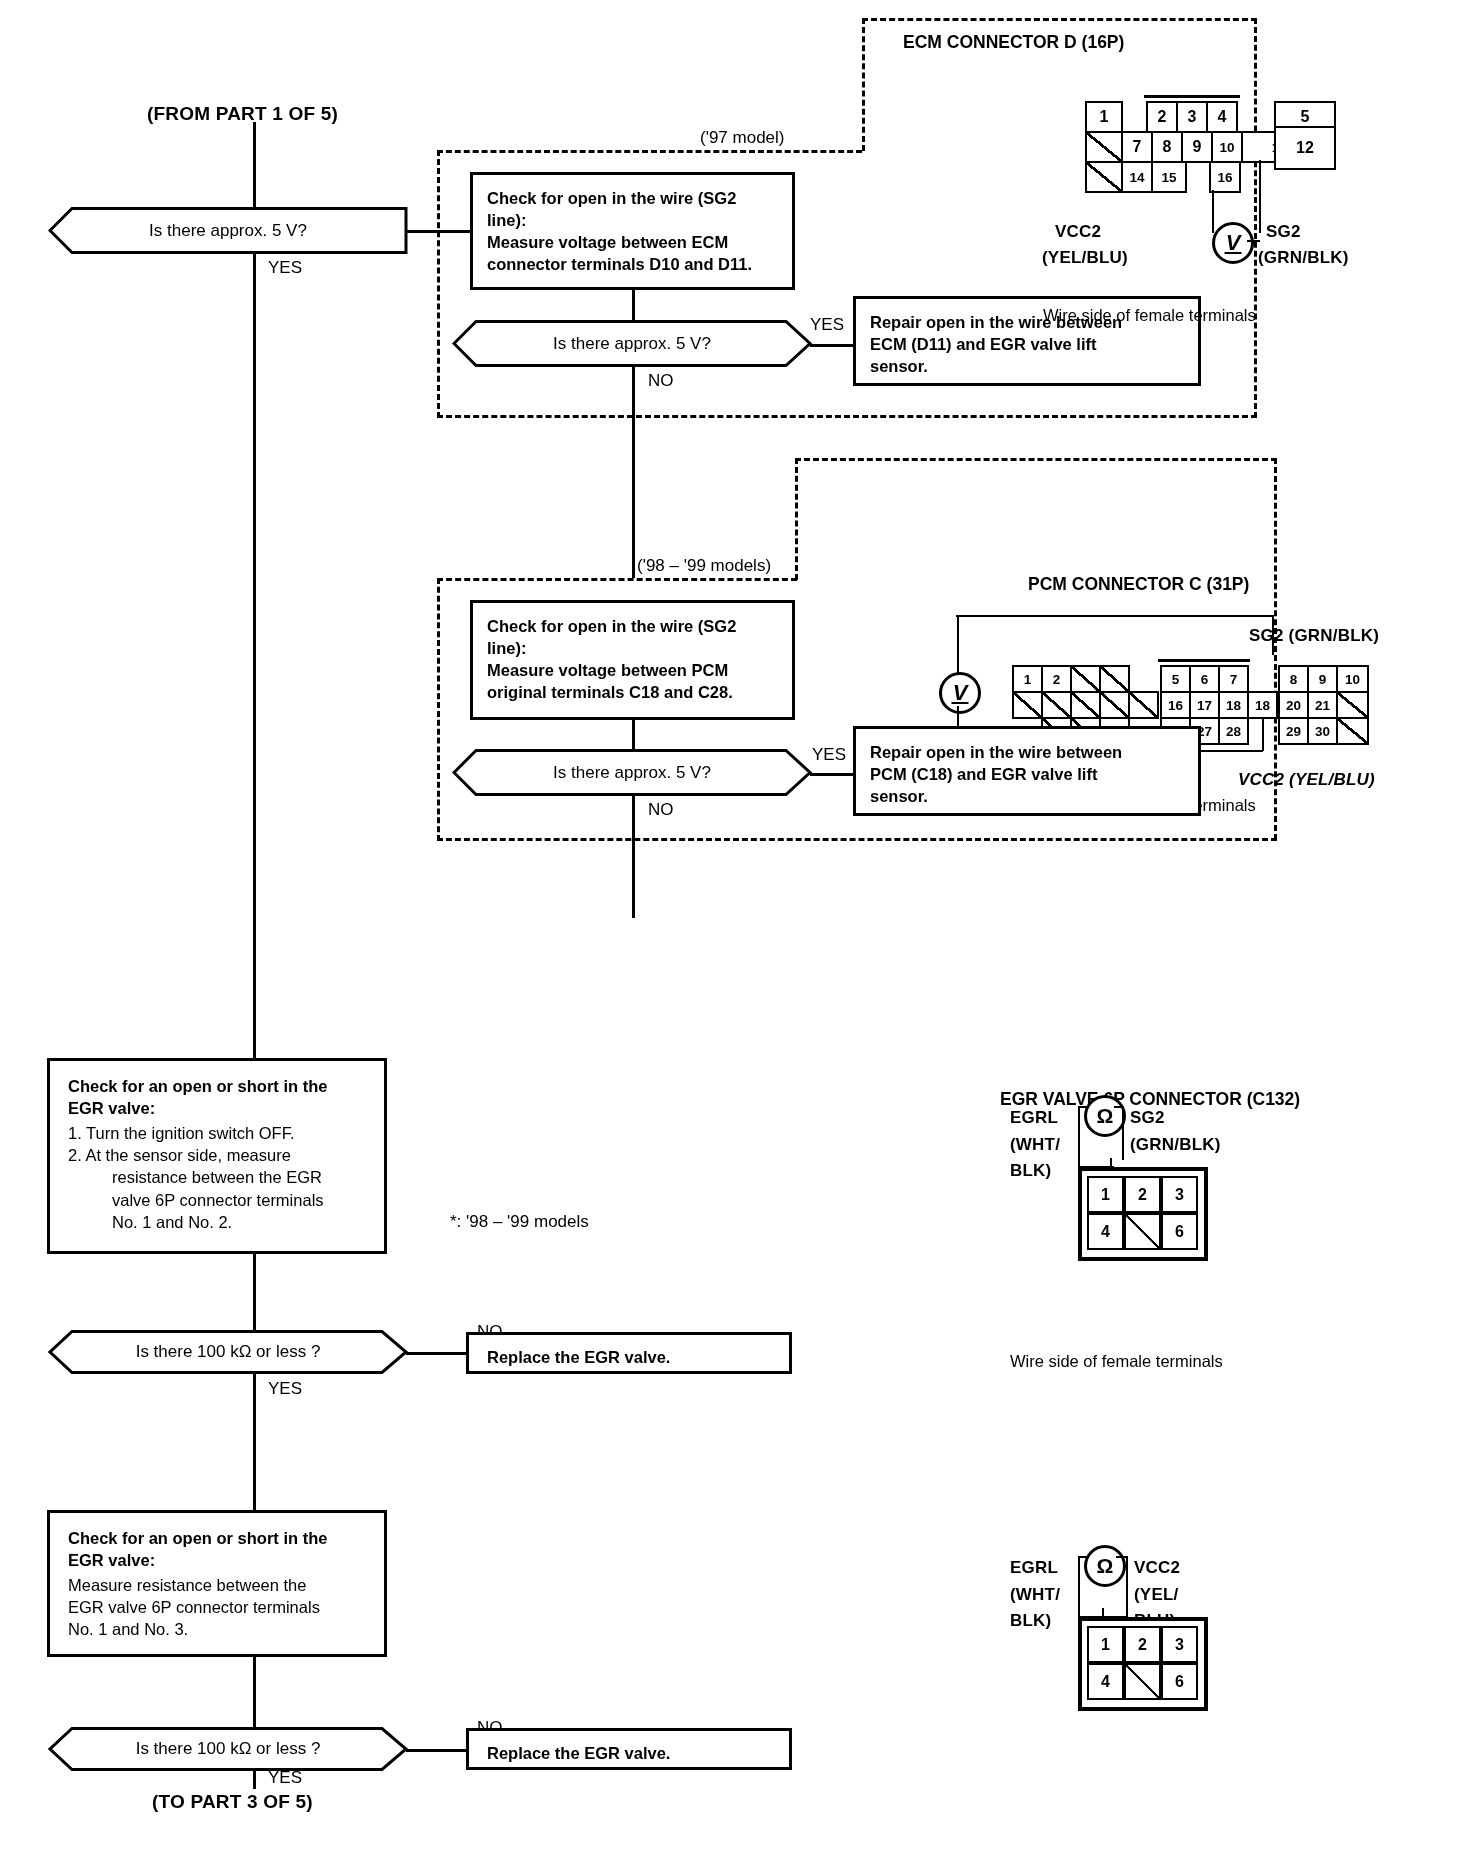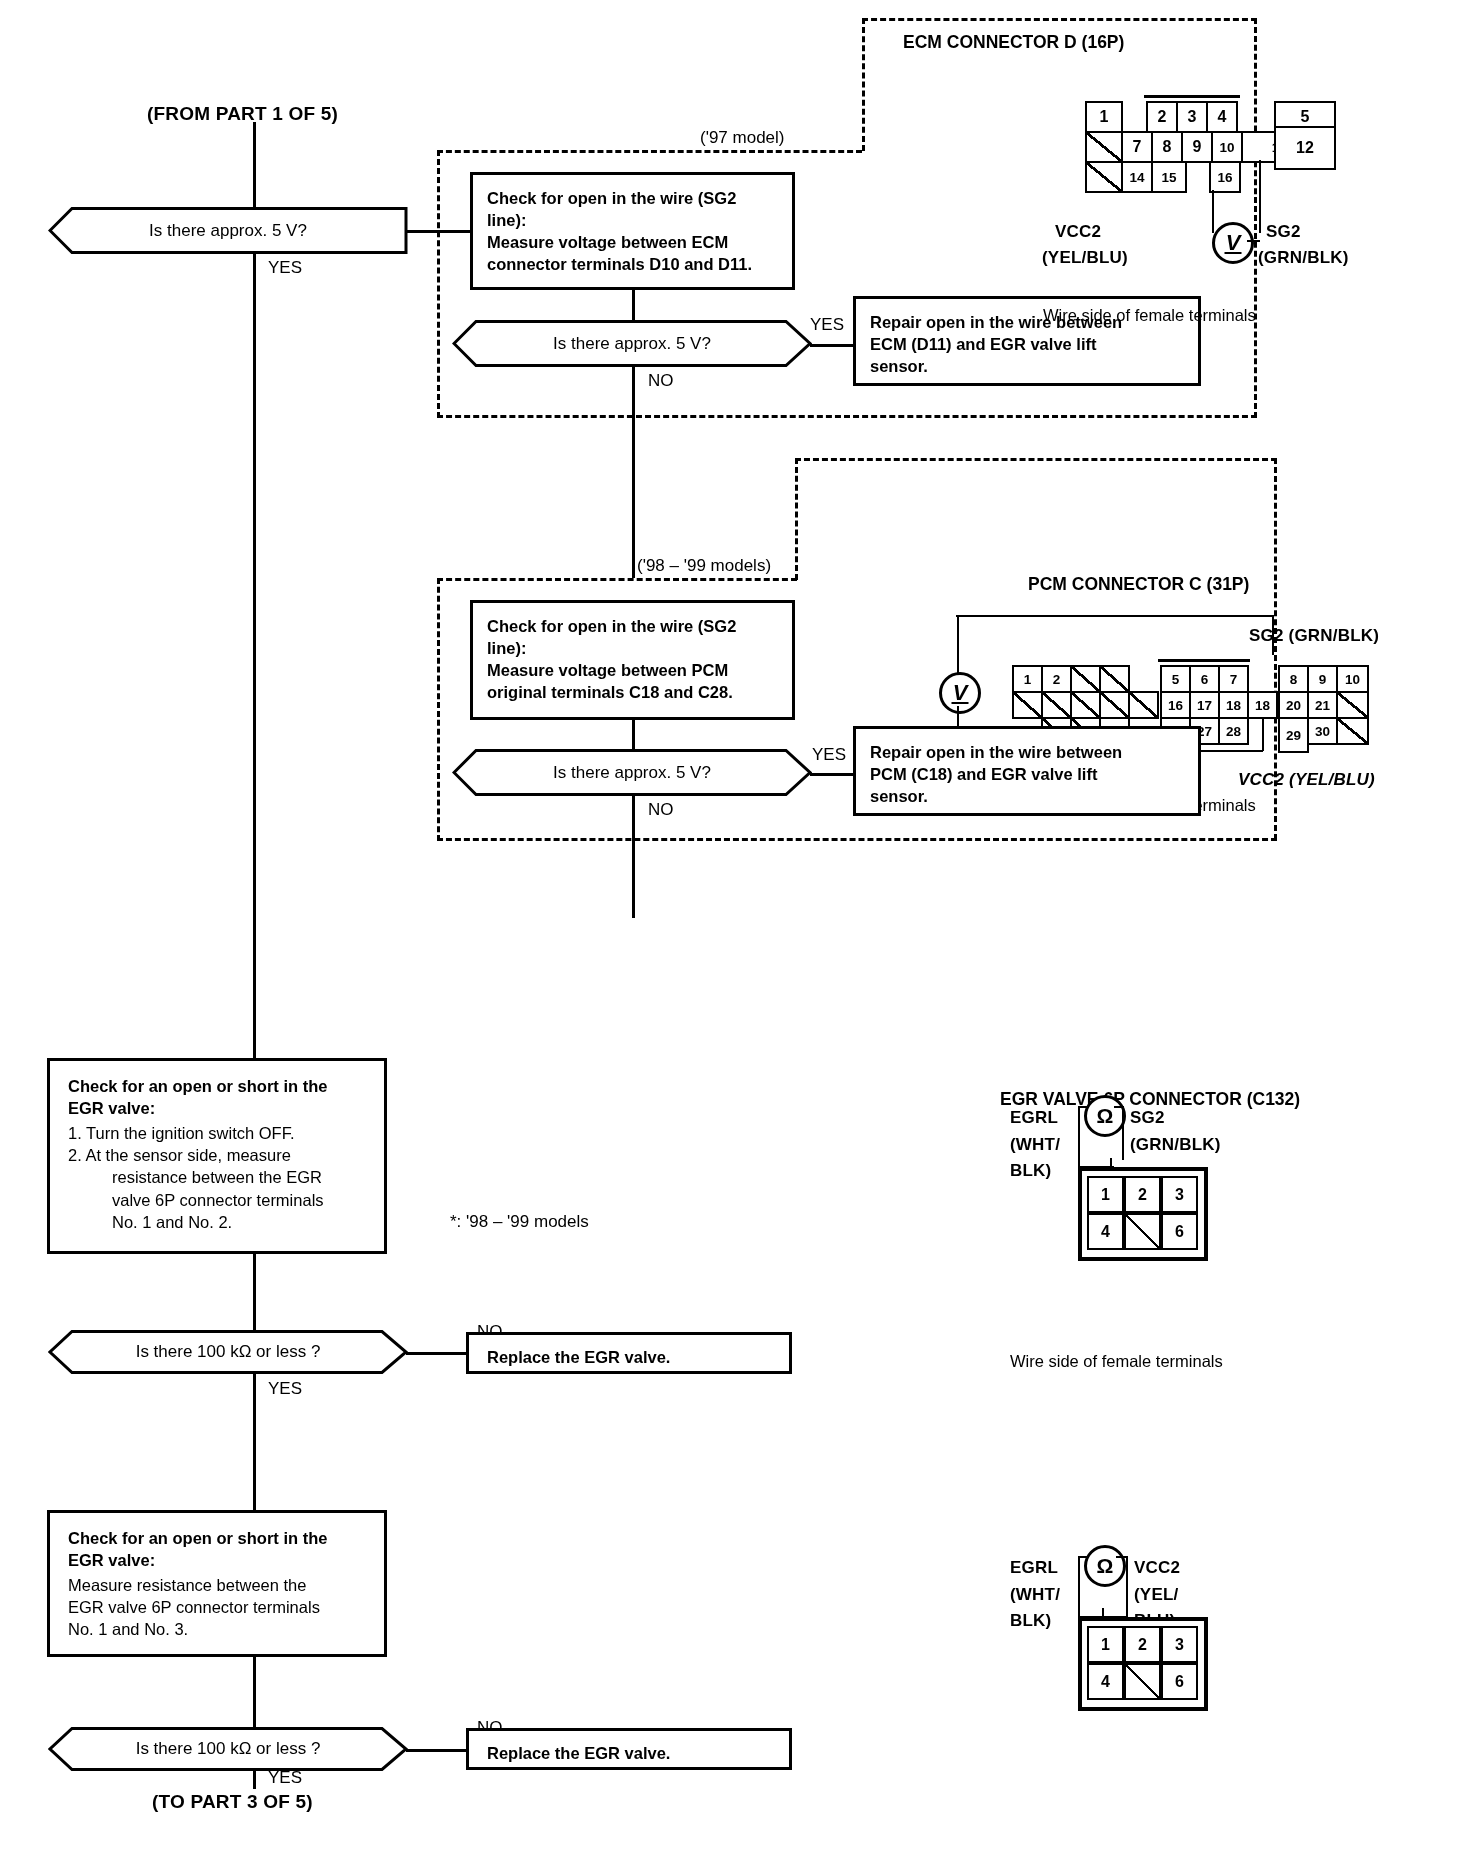--- a/index.html
+++ b/index.html
@@ -204,21 +204,21 @@
   <div class="pincell sm" style="left:1278px;top:691px;width:31px;height:28px;">20</div>
   <div class="pincell sm" style="left:1307px;top:691px;width:31px;height:28px;">21</div>
   <div class="pincell blank" style="left:1336px;top:691px;width:33px;height:28px;"></div>
 
   <div class="pincell blank" style="left:1041px;top:717px;width:31px;height:28px;"></div>
   <div class="pincell blank" style="left:1070px;top:717px;width:31px;height:28px;"></div>
   <div class="pincell sm" style="left:1099px;top:717px;width:31px;height:28px;">25</div>
   <div class="pincell sm" style="left:1160px;top:717px;width:31px;height:28px;">26</div>
   <div class="pincell sm" style="left:1189px;top:717px;width:31px;height:28px;">27</div>
   <div class="pincell sm" style="left:1218px;top:717px;width:31px;height:28px;">28</div>
-  <div class="pincell sm" style="left:1278px;top:717px;width:31px;height:36px;">29</div>
+  <div class="pincell sm" style="left:1278px;top:717px;width:31px;height:28px;">29</div>
   <div class="pincell sm" style="left:1307px;top:717px;width:31px;height:28px;">30</div>
   <div class="pincell blank" style="left:1336px;top:717px;width:33px;height:28px;"></div>
 
   <div class="lbl" style="left:1249px;top:626px;">SG2 (GRN/BLK)</div>
   <div class="lbl" style="left:1238px;top:770px;font-style:italic;">VCC2 (YEL/BLU)</div>
   <div class="capt" style="left:1043px;top:796px;">Wire side of female terminals</div>
 
   <div class="box" style="left:470px;top:600px;width:325px;height:120px;">
     <div class="txt">
       <div>Check for open in the wire (SG2</div>

